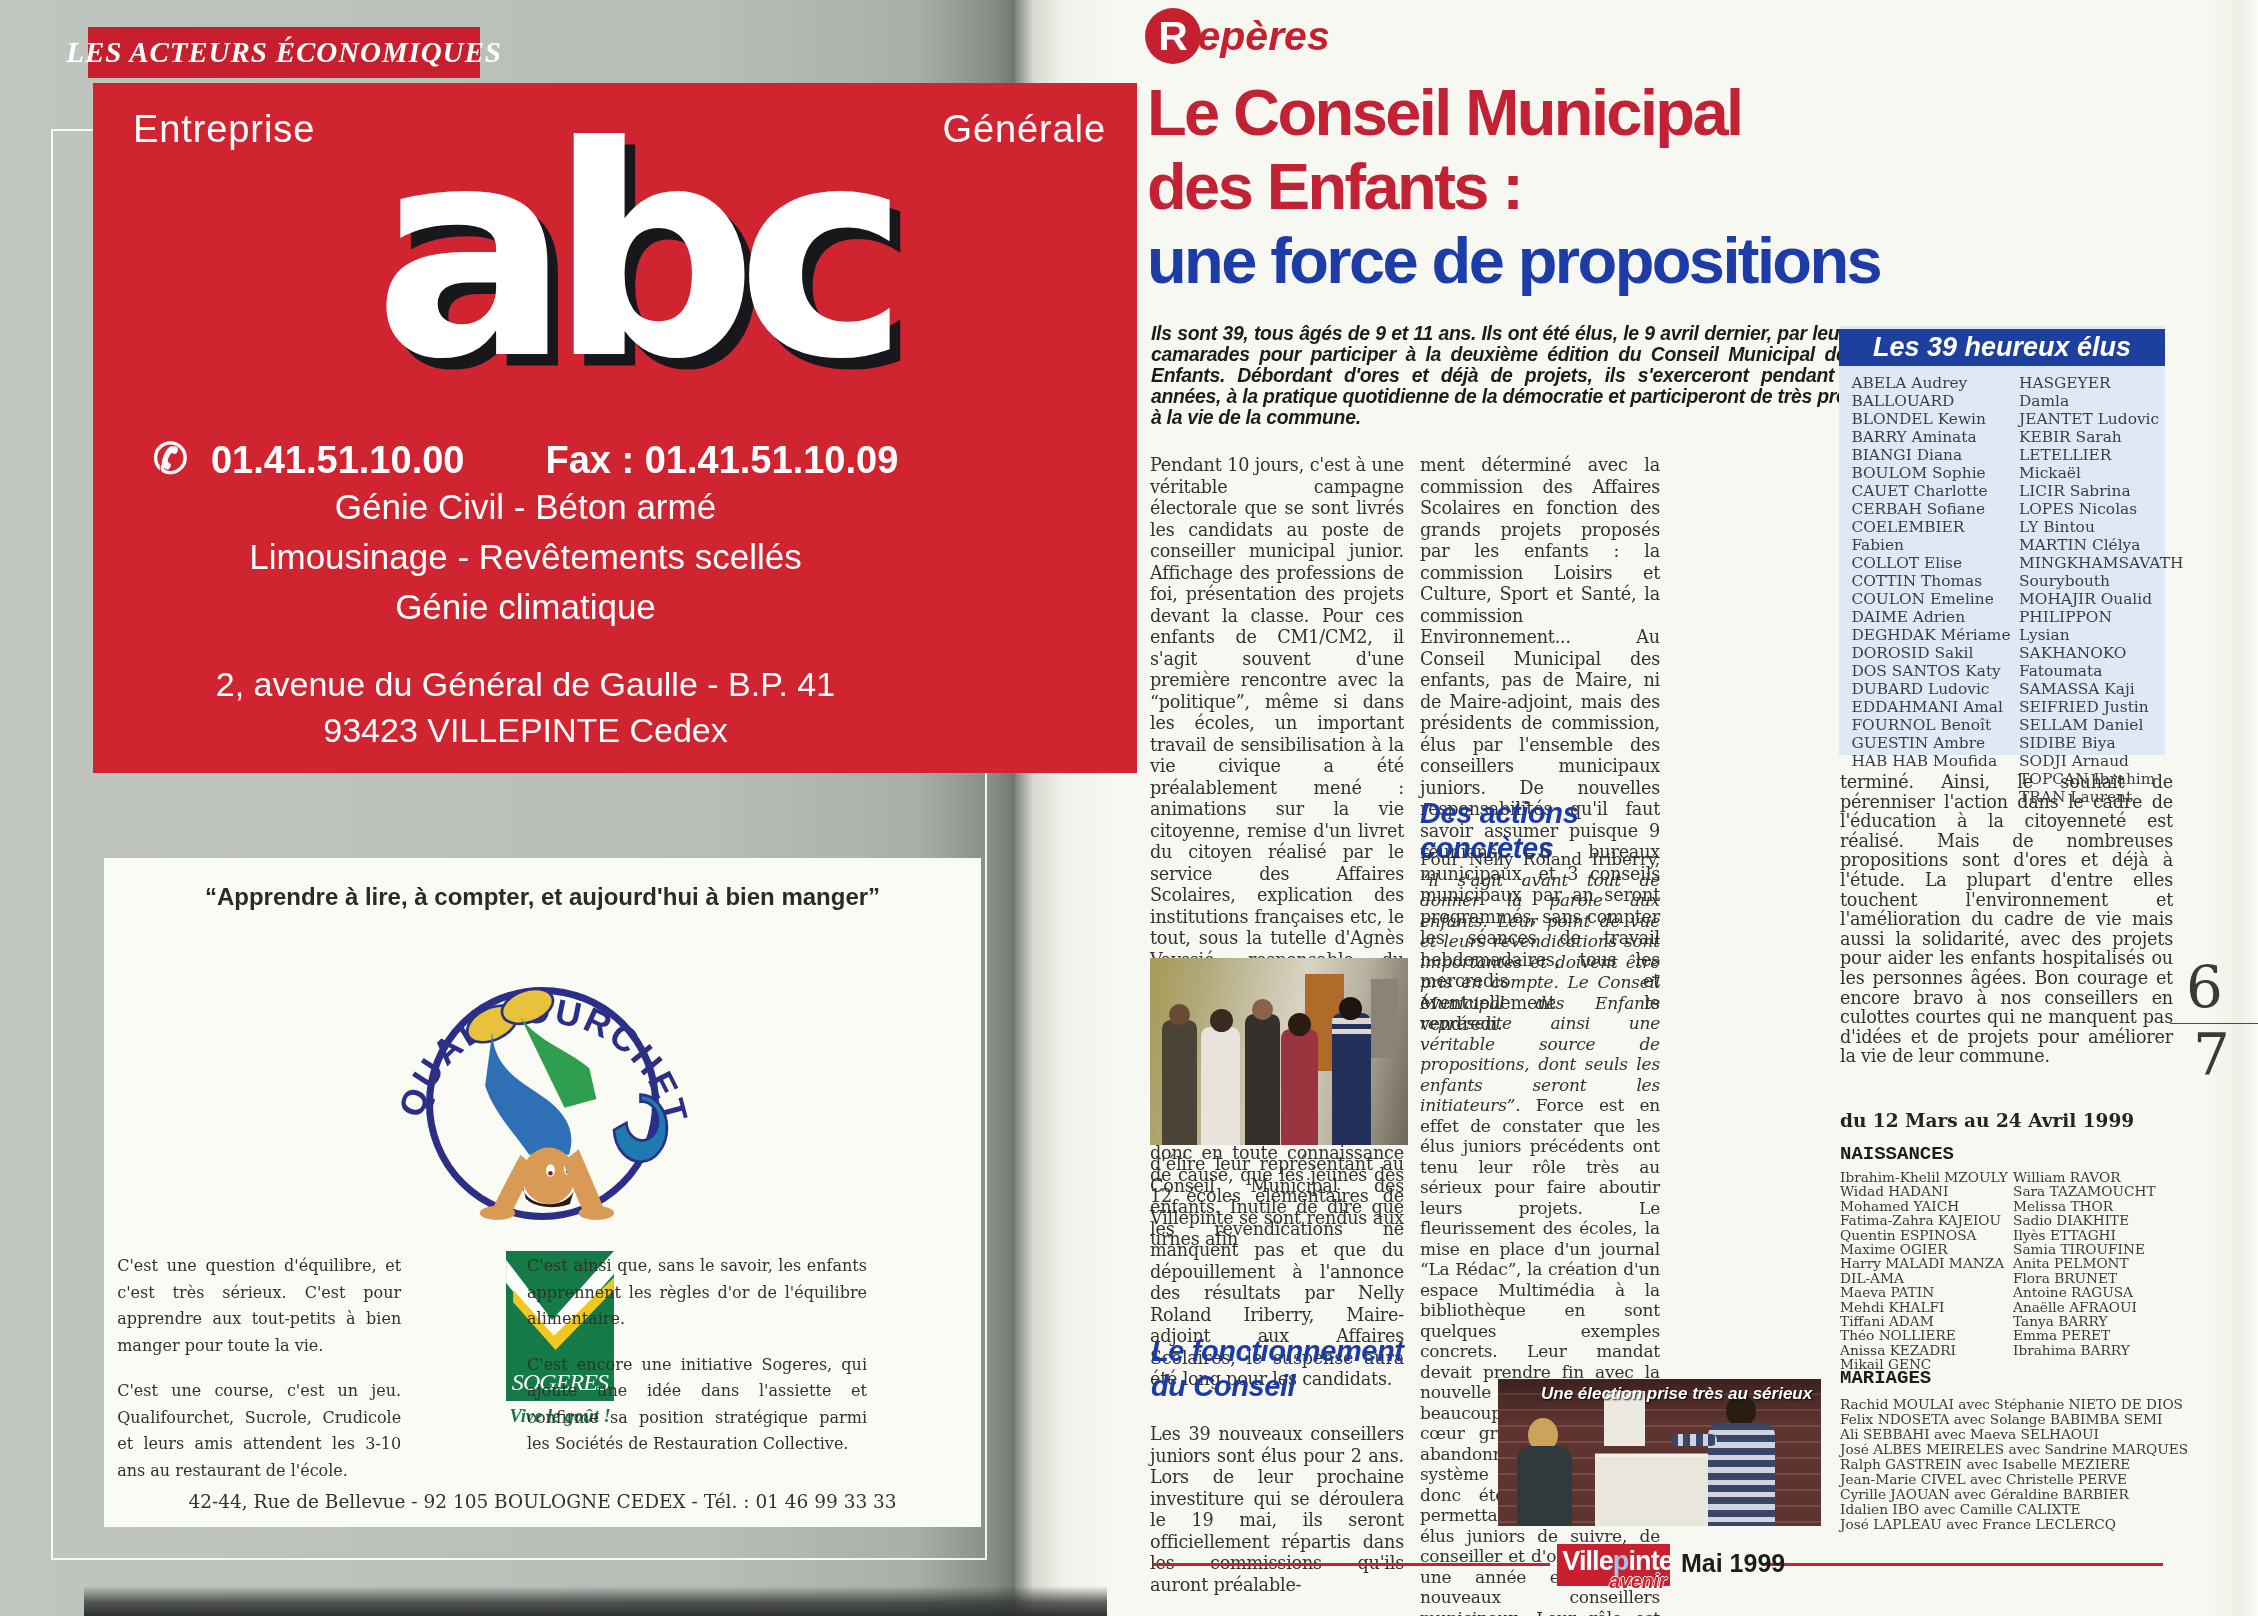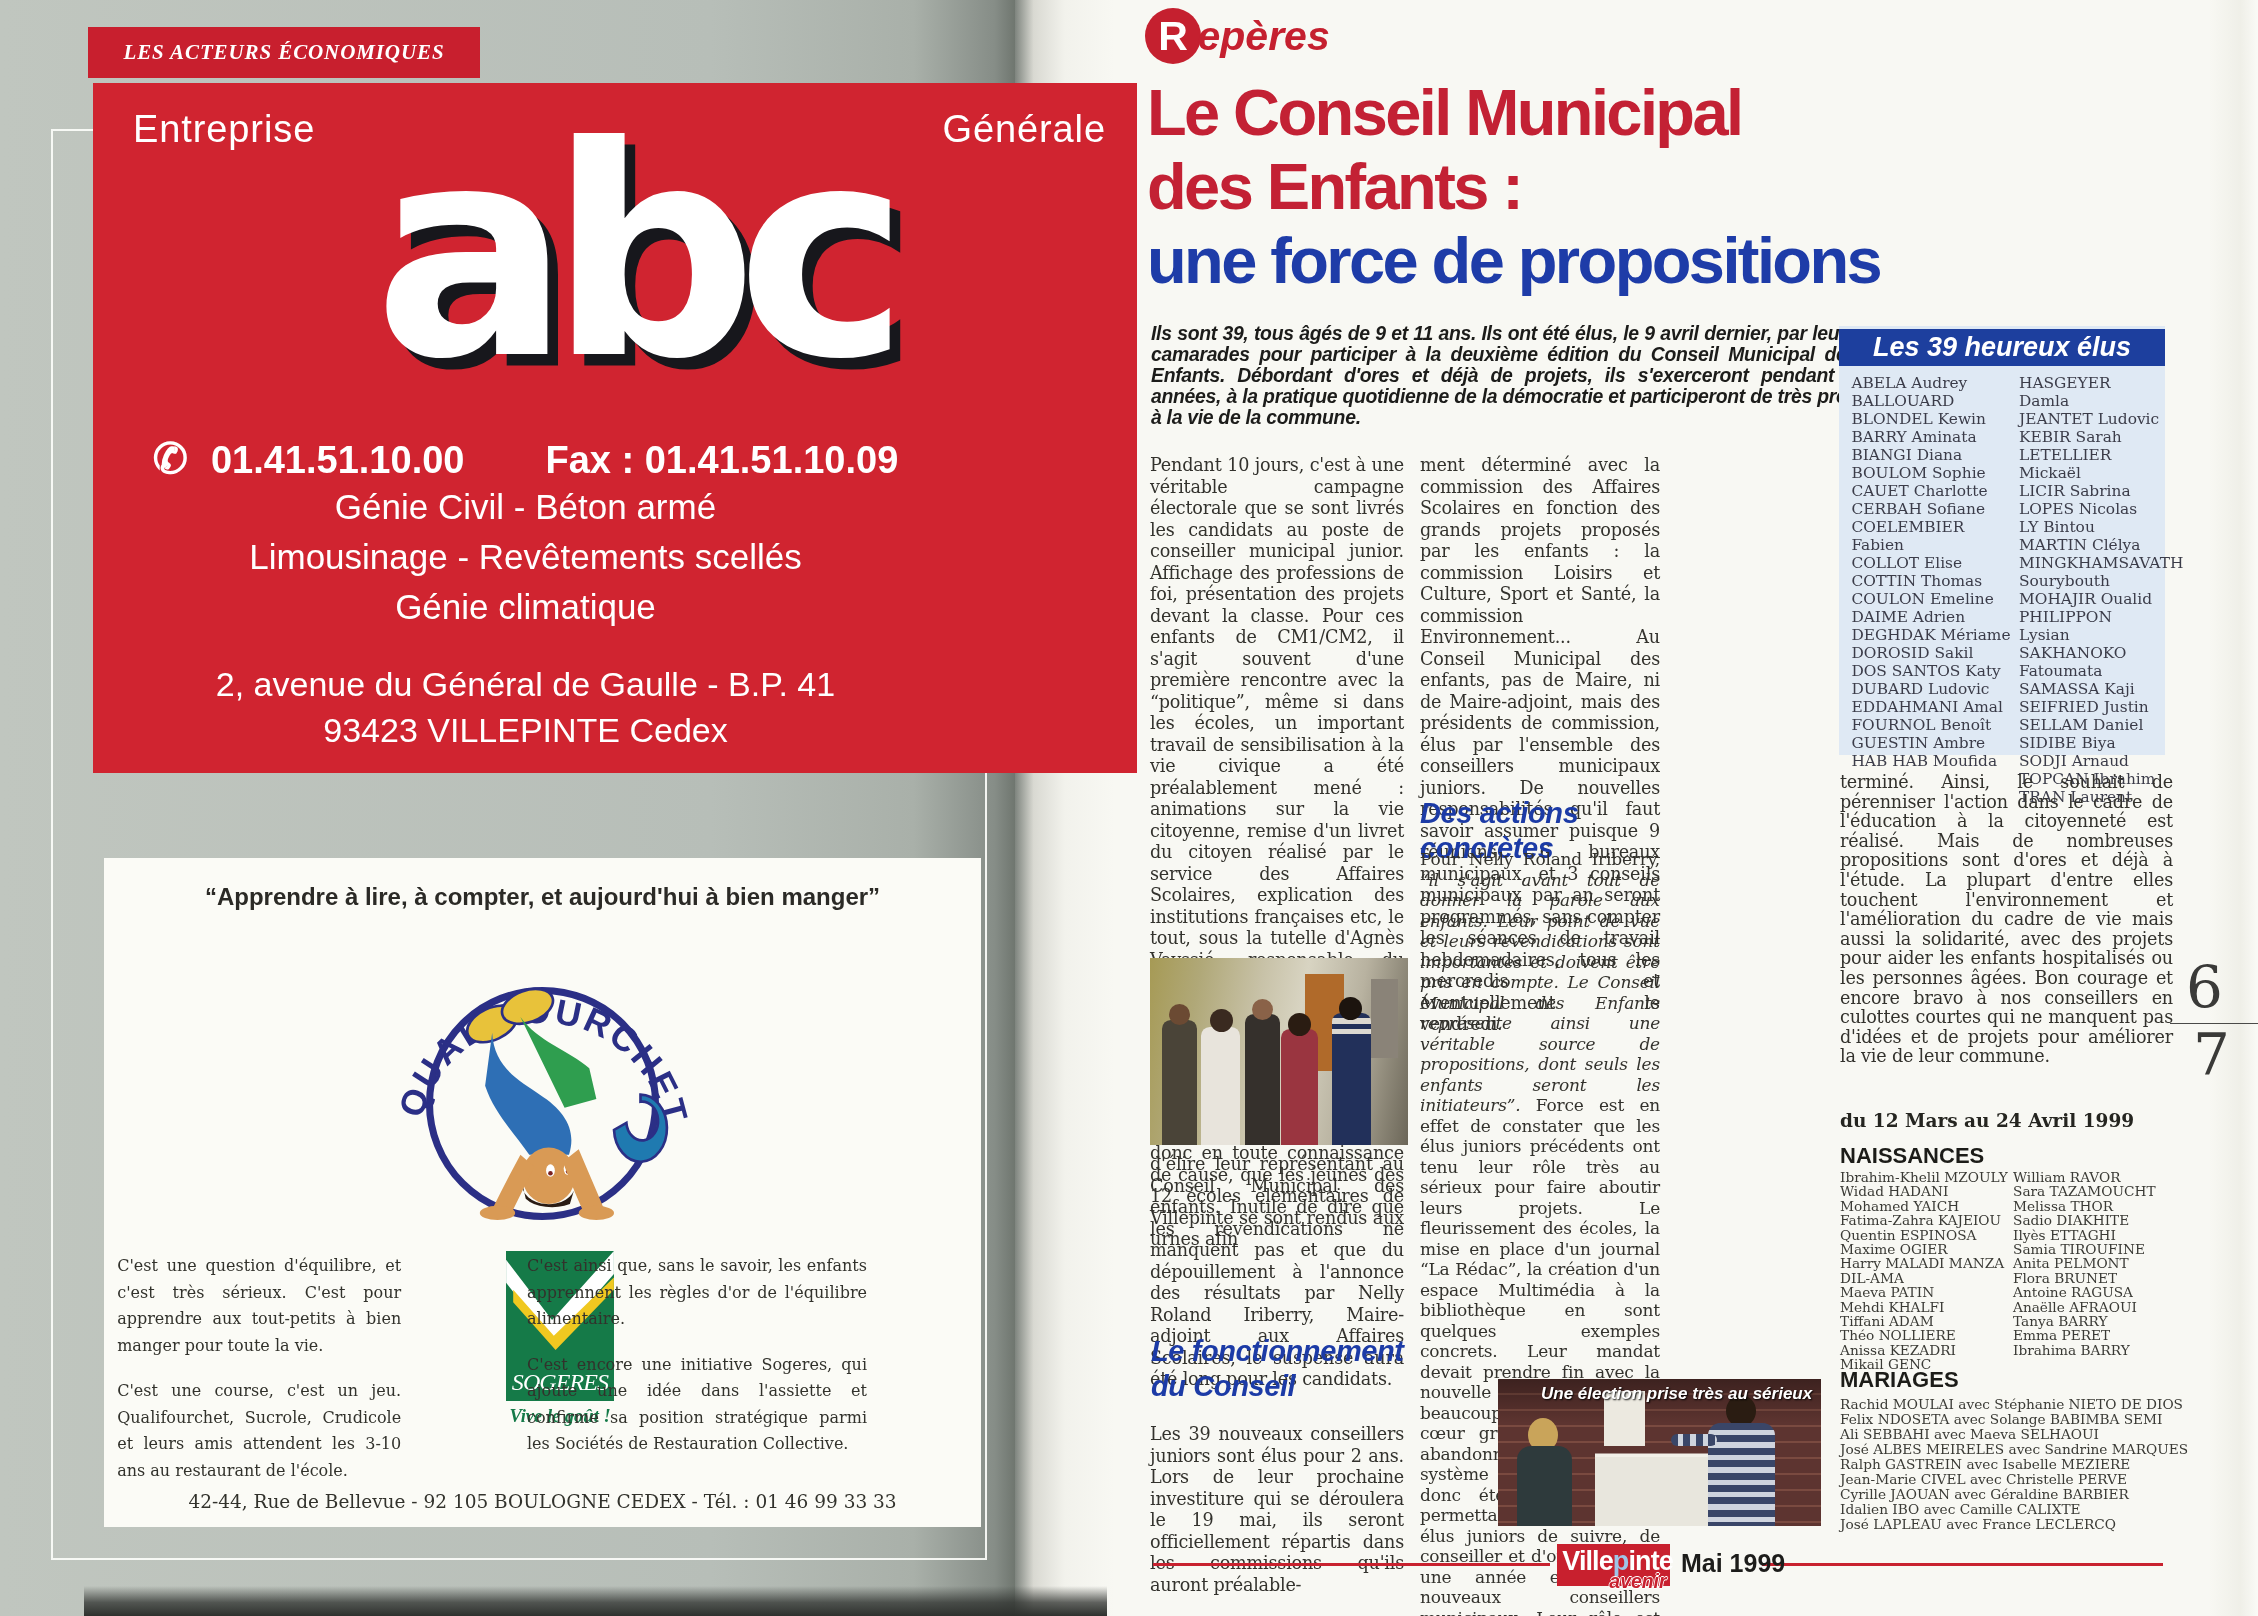--- a/index.html
+++ b/index.html
@@ -11,21 +11,21 @@
     background:linear-gradient(to right,#c0c6bf 0%,#b7beb8 70%,#a9b0a9 90%,#868d87 98%,#6f766f 100%);}
   #right-page{left:1015px;top:0;width:1244px;height:1616px;
     background:linear-gradient(to right,#7e847e 0%,#d9d9d2 1.5%,#f2f2ec 4%,#f8f8f3 8%,#f8f8f3 96%,#efefe8 98.5%,#fbfbf7 100%);}
   #bottom-shadow{left:84px;top:1586px;width:1023px;height:30px;
     background:linear-gradient(to bottom,rgba(45,48,45,0) 0%,rgba(45,48,45,.75) 55%,#2e312e 100%);}
   #left-frame{left:51px;top:129px;width:932px;height:1427px;border:2.6px solid rgba(252,253,250,.92);}
   
   #banner{left:88px;top:26.5px;width:392px;height:51px;background:#c81f2e;
     display:flex;align-items:center;justify-content:center;}
   #banner span{font-family:"Liberation Serif",serif;font-style:italic;font-weight:bold;
-    color:#fff;font-size:21px;letter-spacing:0.9px;white-space:nowrap;}
+    color:#fff;font-size:29px;letter-spacing:0.9px;white-space:nowrap;}
   
   #abc-ad{left:93px;top:83px;width:1044px;height:690px;background:#d02430;color:#fff;}
   .abc-corner{font-size:38px;font-weight:400;letter-spacing:0.9px;}
   #abc-logo{left:229px;top:25px;width:618px;text-align:center;
     font-family:"DejaVu Sans",sans-serif;font-weight:bold;font-size:291px;line-height:1;
     letter-spacing:-21px;color:#fff;text-shadow:10.6px 11.5px 0 #17171c;}
   #abc-phone-row{left:0;top:351px;width:865px;display:flex;justify-content:center;
     align-items:baseline;gap:23px;font-weight:bold;font-size:38px;white-space:nowrap;}
   #abc-services{left:0;top:399px;width:865px;text-align:center;font-size:35px;line-height:50px;}
   #abc-address{left:0;top:578px;width:865px;text-align:center;font-size:34px;line-height:46px;}
@@ -91,22 +91,22 @@
   #pagenum{left:2170px;top:958px;width:88px;font-family:"DejaVu Serif",serif;color:#3a3a38;}
   #pagenum .n6{font-size:58px;line-height:58px;padding-left:16px;}
   #pagenum .rule{width:88px;border-top:1.8px solid #4a4a48;margin:7px 0 1.8px 0;}
   #pagenum .n7{font-size:58px;line-height:58px;padding-left:23px;}
   
   #ec-bar{left:1839px;top:1066px;width:393px;height:39px;background:#1d3f9e;
     display:flex;align-items:center;justify-content:center;}
   #ec-bar span{color:#fff;font-weight:bold;font-size:24px;letter-spacing:11.5px;}
   #ec-date{left:1840px;top:1110px;font-family:"DejaVu Serif",serif;font-weight:bold;
     font-size:18.5px;color:#252520;}
-  .ec-heading{font-weight:bold;font-size:22px;letter-spacing:0;color:#1c1c18;
-    font-family:Liberation Sans, sans-serif;text-align:center;}
+  .ec-heading{font-weight:bold;font-size:19px;letter-spacing:0;color:#1c1c18;
+    font-family:Liberation Mono, monospace;text-align:center;}
   #naissances-title{left:1840px;top:1143px;}
   .ec-list{font-family:"DejaVu Serif",serif;font-size:13.7px;line-height:14.4px;color:#3a3a35;}
   #naiss-left{left:1840px;top:1170px;width:169px;}
   #naiss-right{left:2013px;top:1170px;width:163px;}
   #mariages-title{left:1840px;top:1367px;}
   #mariages-list{left:1840px;top:1397px;width:397px;line-height:15px;}
   
   .red-rule{height:2.6px;background:#c8222f;top:1563px;}
   #vp-logo{left:1557px;top:1544px;width:113px;height:42px;background:#c8202e;}
   #vp-logo .vp-main{position:absolute;left:5.3px;top:1.8px;color:#fff;font-weight:bold;

